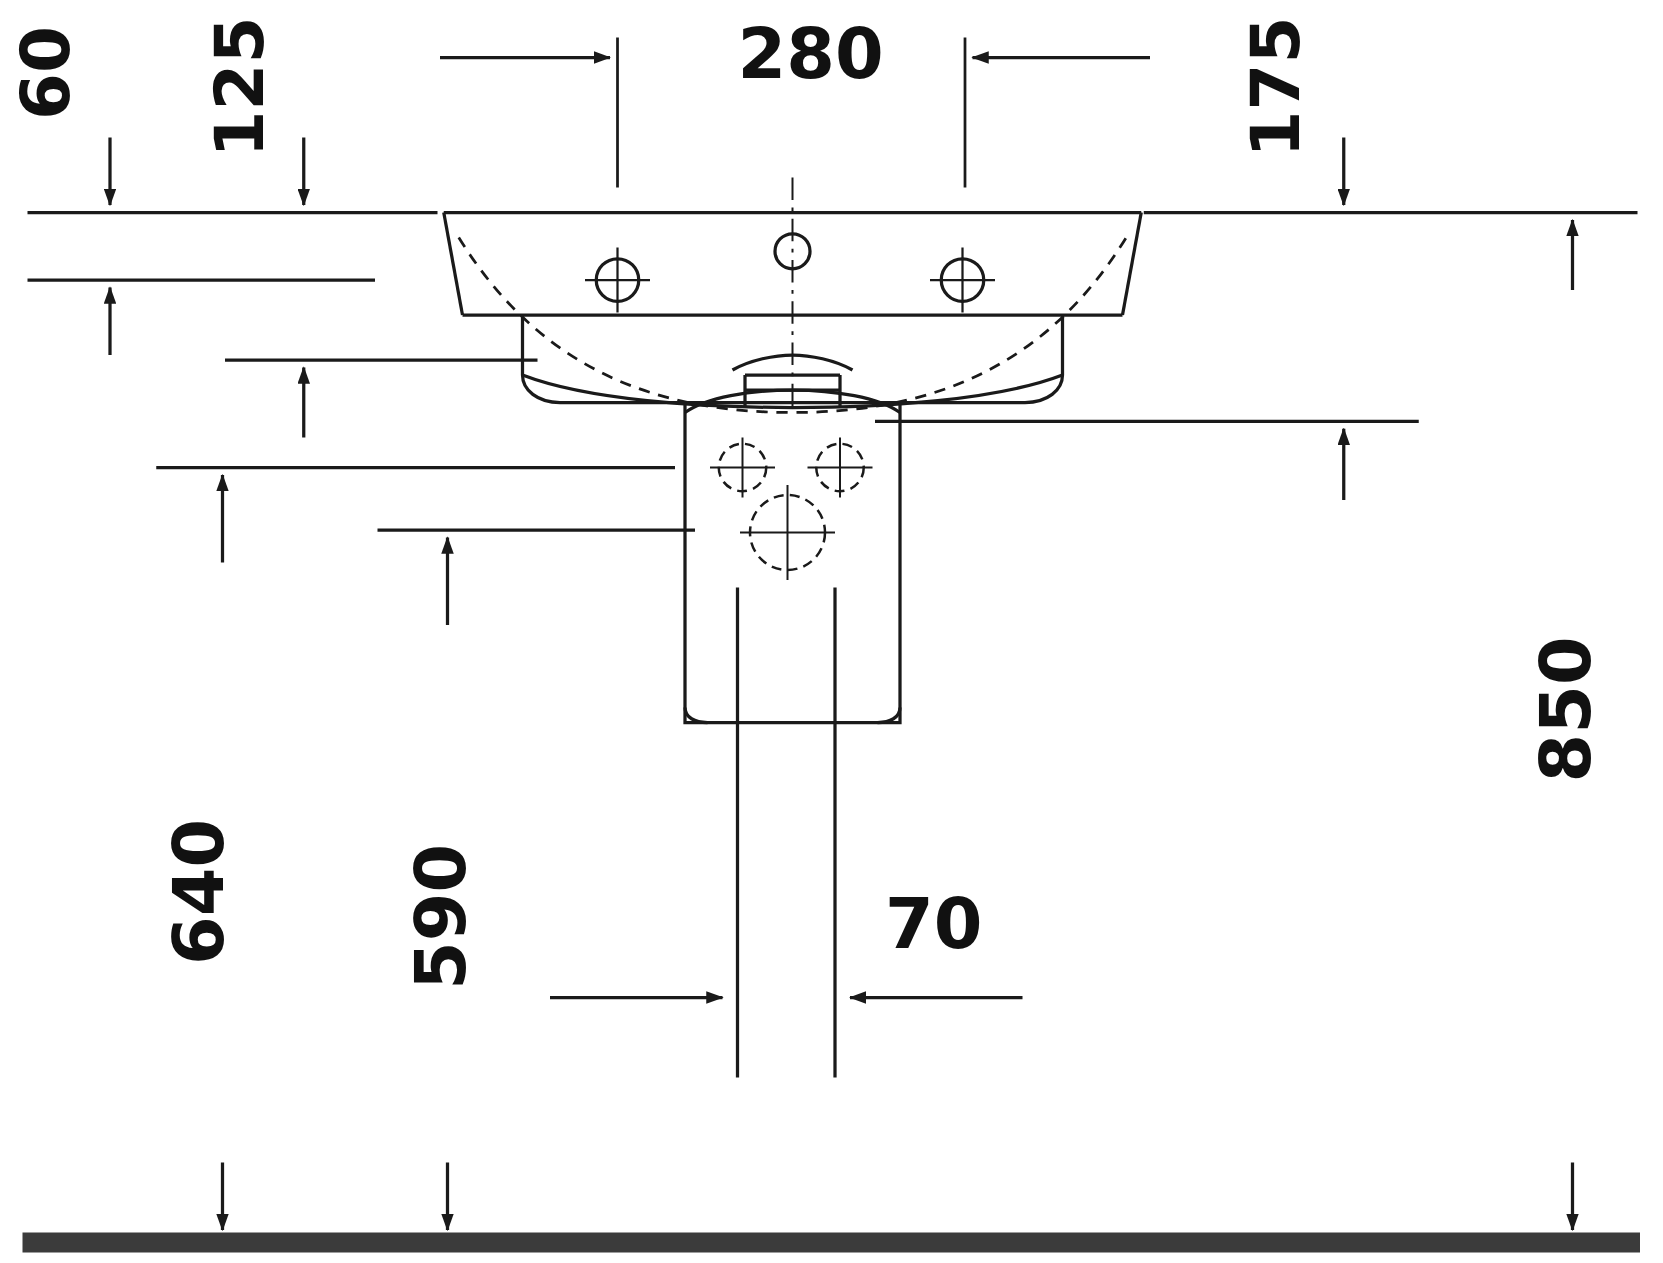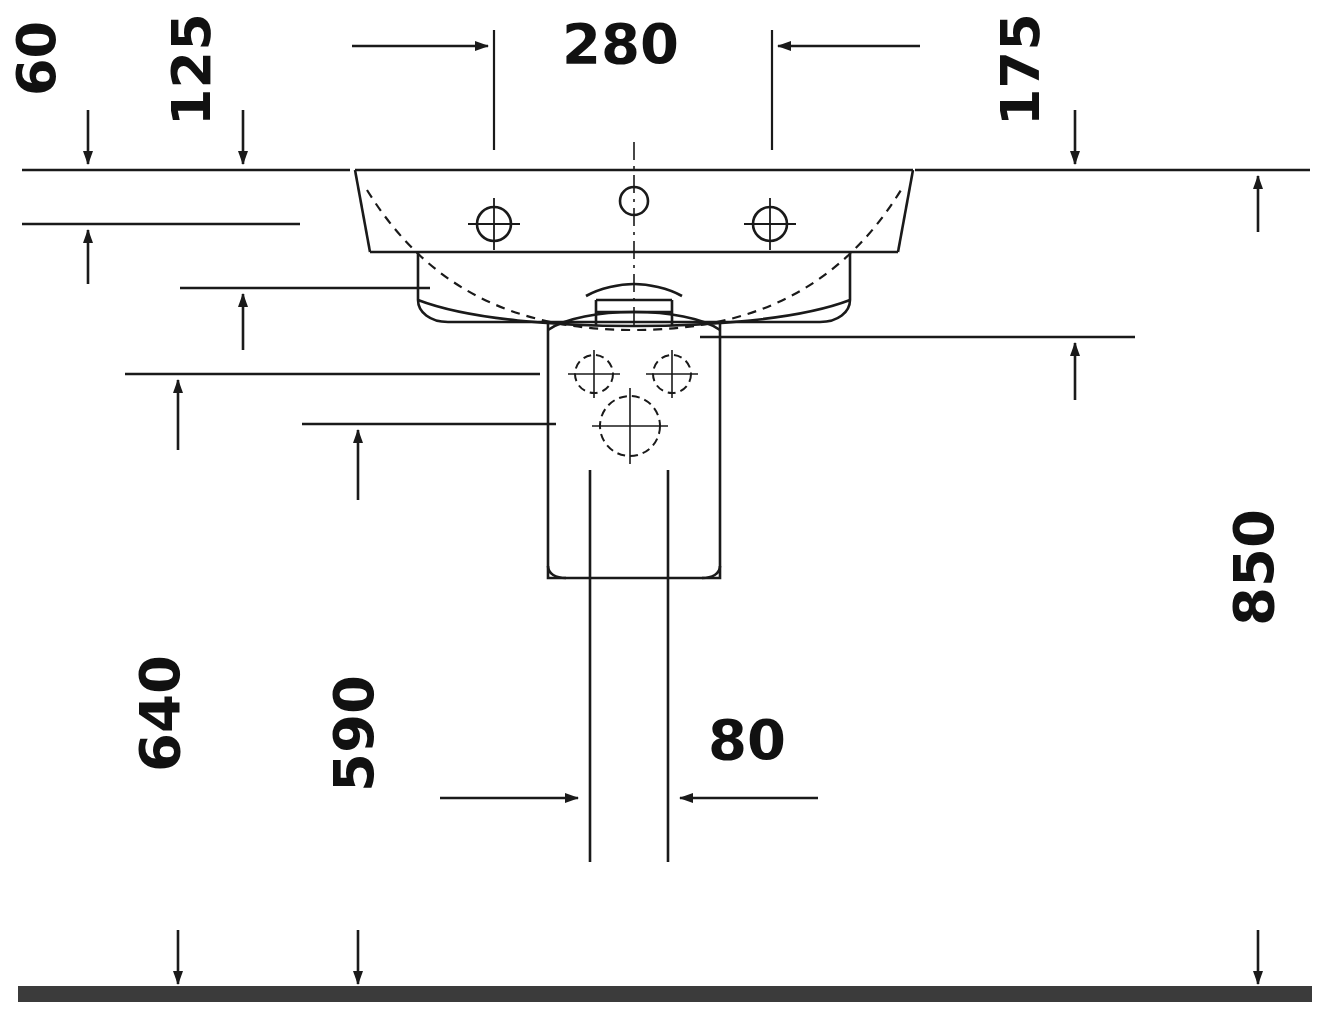--- a/index.html
+++ b/index.html
@@ -145,25 +145,25 @@
       <line x1="440" y1="798" x2="578" y2="798" marker-end="url(#arrHead)"></line>
       <line x1="818" y1="798" x2="680" y2="798" marker-end="url(#arrHead)"></line>
 
     </g>
   </svg>
 
   <div class="dim-label vert" style="left:10px; top:96px; font-size:54px;">60</div>
 
   <div class="dim-label vert" style="left:165px; top:126px; font-size:54px;">125</div>
 
-  <div class="dim-label" style="left:562px; top:16px; font-size:56px;">280</div>
+  <div class="dim-label" style="left:590px; top:16px; font-size:56px;">280</div>
 
   <div class="dim-label vert" style="left:994px; top:126px; font-size:54px;">175</div>
 
   <div class="dim-label vert" style="left:1226px; top:626px; font-size:56px;">850</div>
 
   <div class="dim-label vert" style="left:132px; top:772px; font-size:56px;">640</div>
 
   <div class="dim-label vert" style="left:326px; top:792px; font-size:56px;">590</div>
 
-  <div class="dim-label" style="left:708px; top:712px; font-size:56px;">80</div>
+  <div class="dim-label" style="left:708px; top:712px; font-size:56px;">70</div>
 
 </div>
 
 </body></html>

